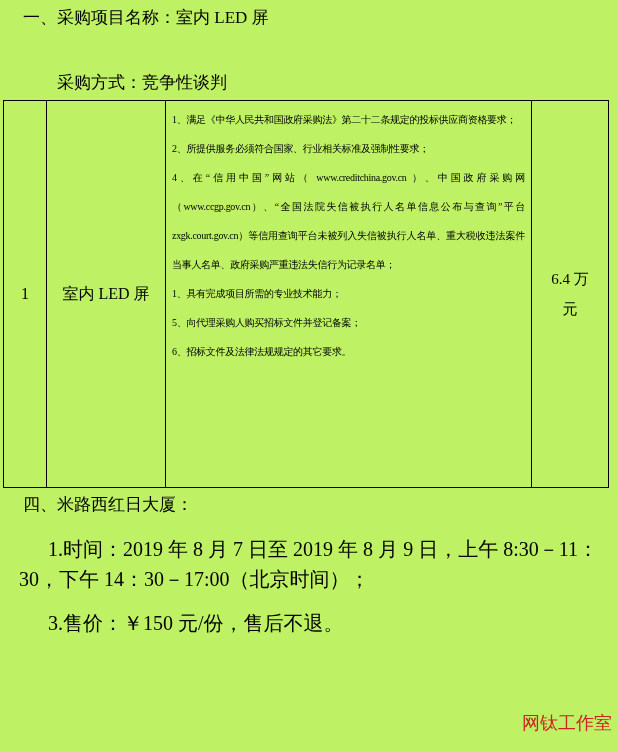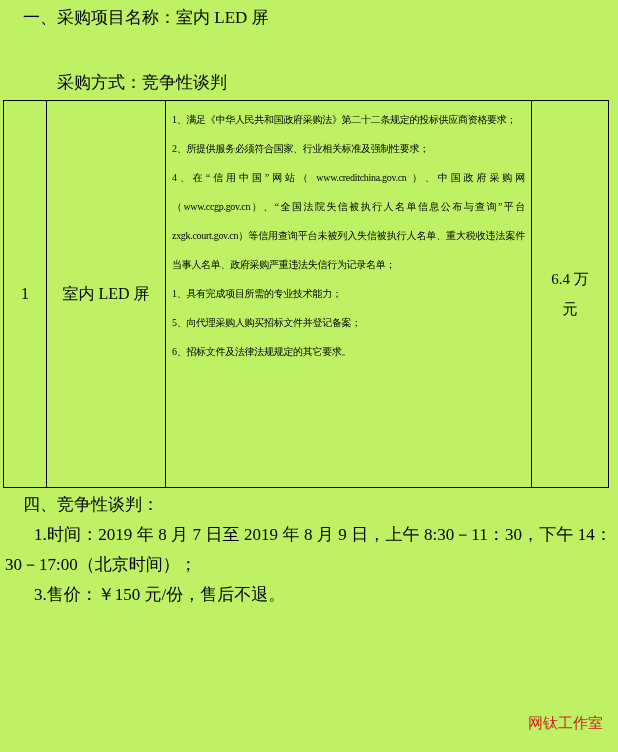--- a/index.html
+++ b/index.html
@@ -72,31 +72,31 @@
   }
 
   .sec4 { padding: 2px 6px 0 5px; }
   .sec4-heading {
     margin: 0;
     font-size: 17px;
     line-height: 30px;
     padding-left: 18px;
   }
   .sec4-item {
-    margin: 0;
-    font-size: 17px;
+    margin: 14px;
+    font-size: 20px;
     line-height: 30px;
     text-indent: 29px;
     text-align: justify;
   }
   .watermark {
     position: absolute;
-    right: 15px;
+    right: 6px;
     top: 712px;
-    font-size: 15px;
+    font-size: 18px;
     line-height: 22px;
     white-space: nowrap;
     text-align: center;
   }
 </style>
 </head>
 <body>
 
 <div class="page" style="background: #bef264; color: rgb(0, 0, 0);">
 
@@ -123,20 +123,20 @@
         <p class="req-item">1、具有完成项目所需的专业技术能力；</p>
         <p class="req-item">5、向代理采购人购买招标文件并登记备案；</p>
         <p class="req-item">6、招标文件及法律法规规定的其它要求。</p>
       </td>
       <td class="budget-cell">6.4 万元</td>
     </tr>
   </tbody>
     </table>
 
   <div class="sec4">
-    <p class="sec4-heading">四、竞争性谈判：</p>
+    <p class="sec4-heading">四、米路西红日大厦：</p>
     <p class="sec4-item">1.时间：2019 年 8 月 7 日至 2019 年 8 月 9 日，上午 8:30－11：30，下午 14：30－17:00（北京时间）；</p>
     <p class="sec4-item">3.售价：￥150 元/份，售后不退。</p>
   </div>
 
   <div class="watermark" style="color: rgb(204, 34, 34);">网钛工作室</div>
 
 </div>
 
 </body></html>

